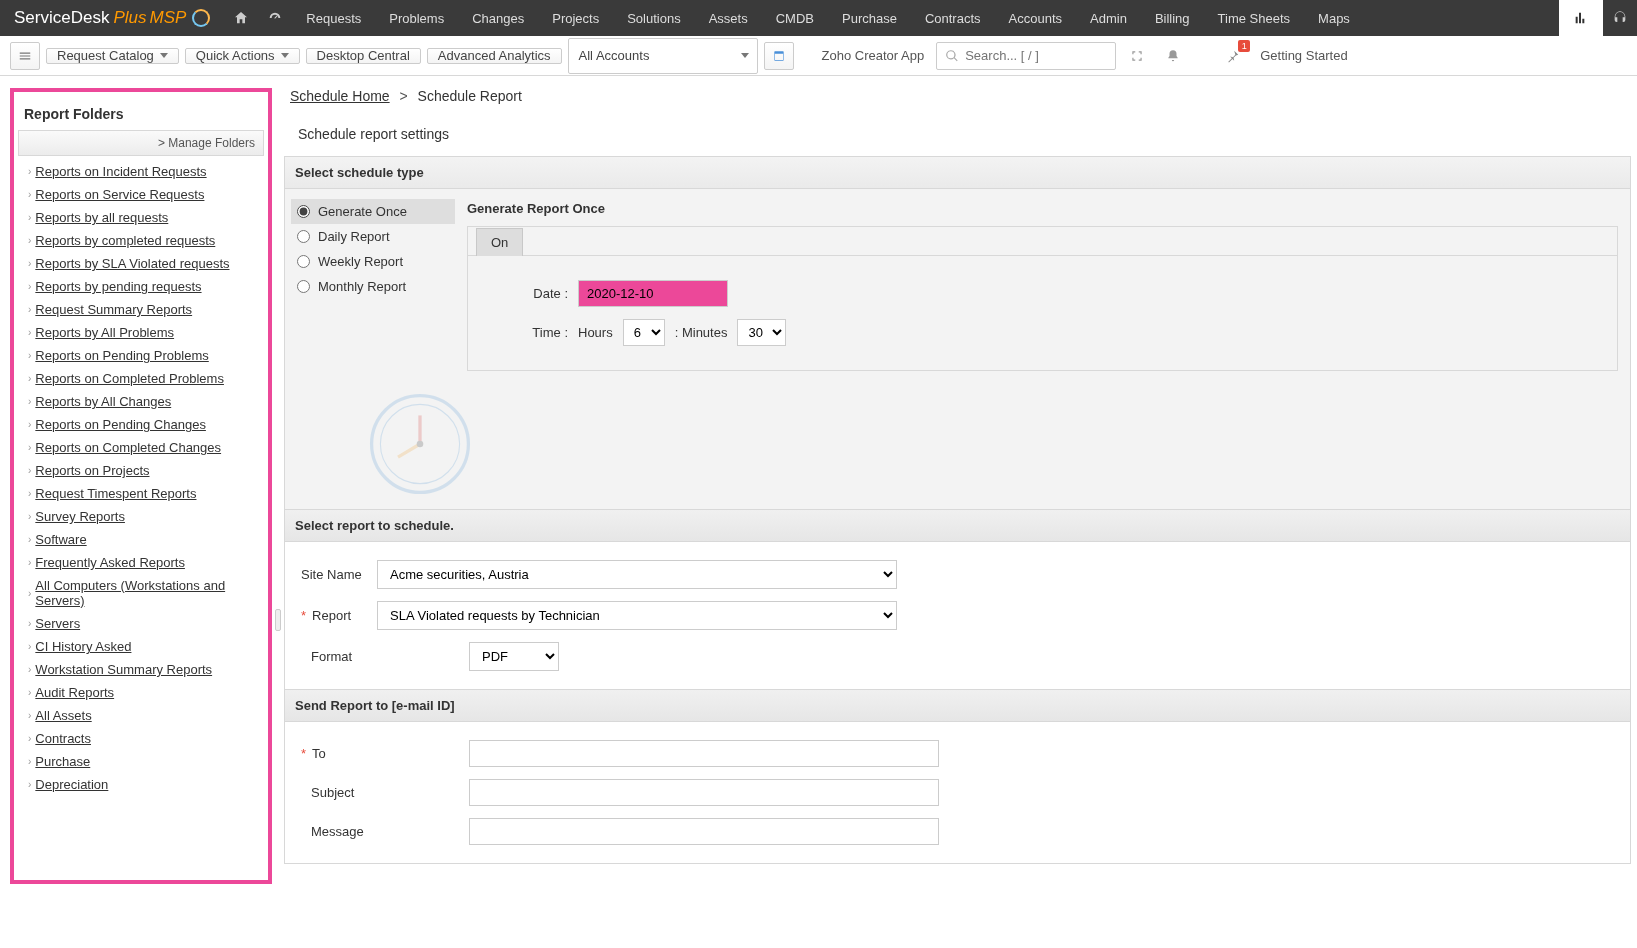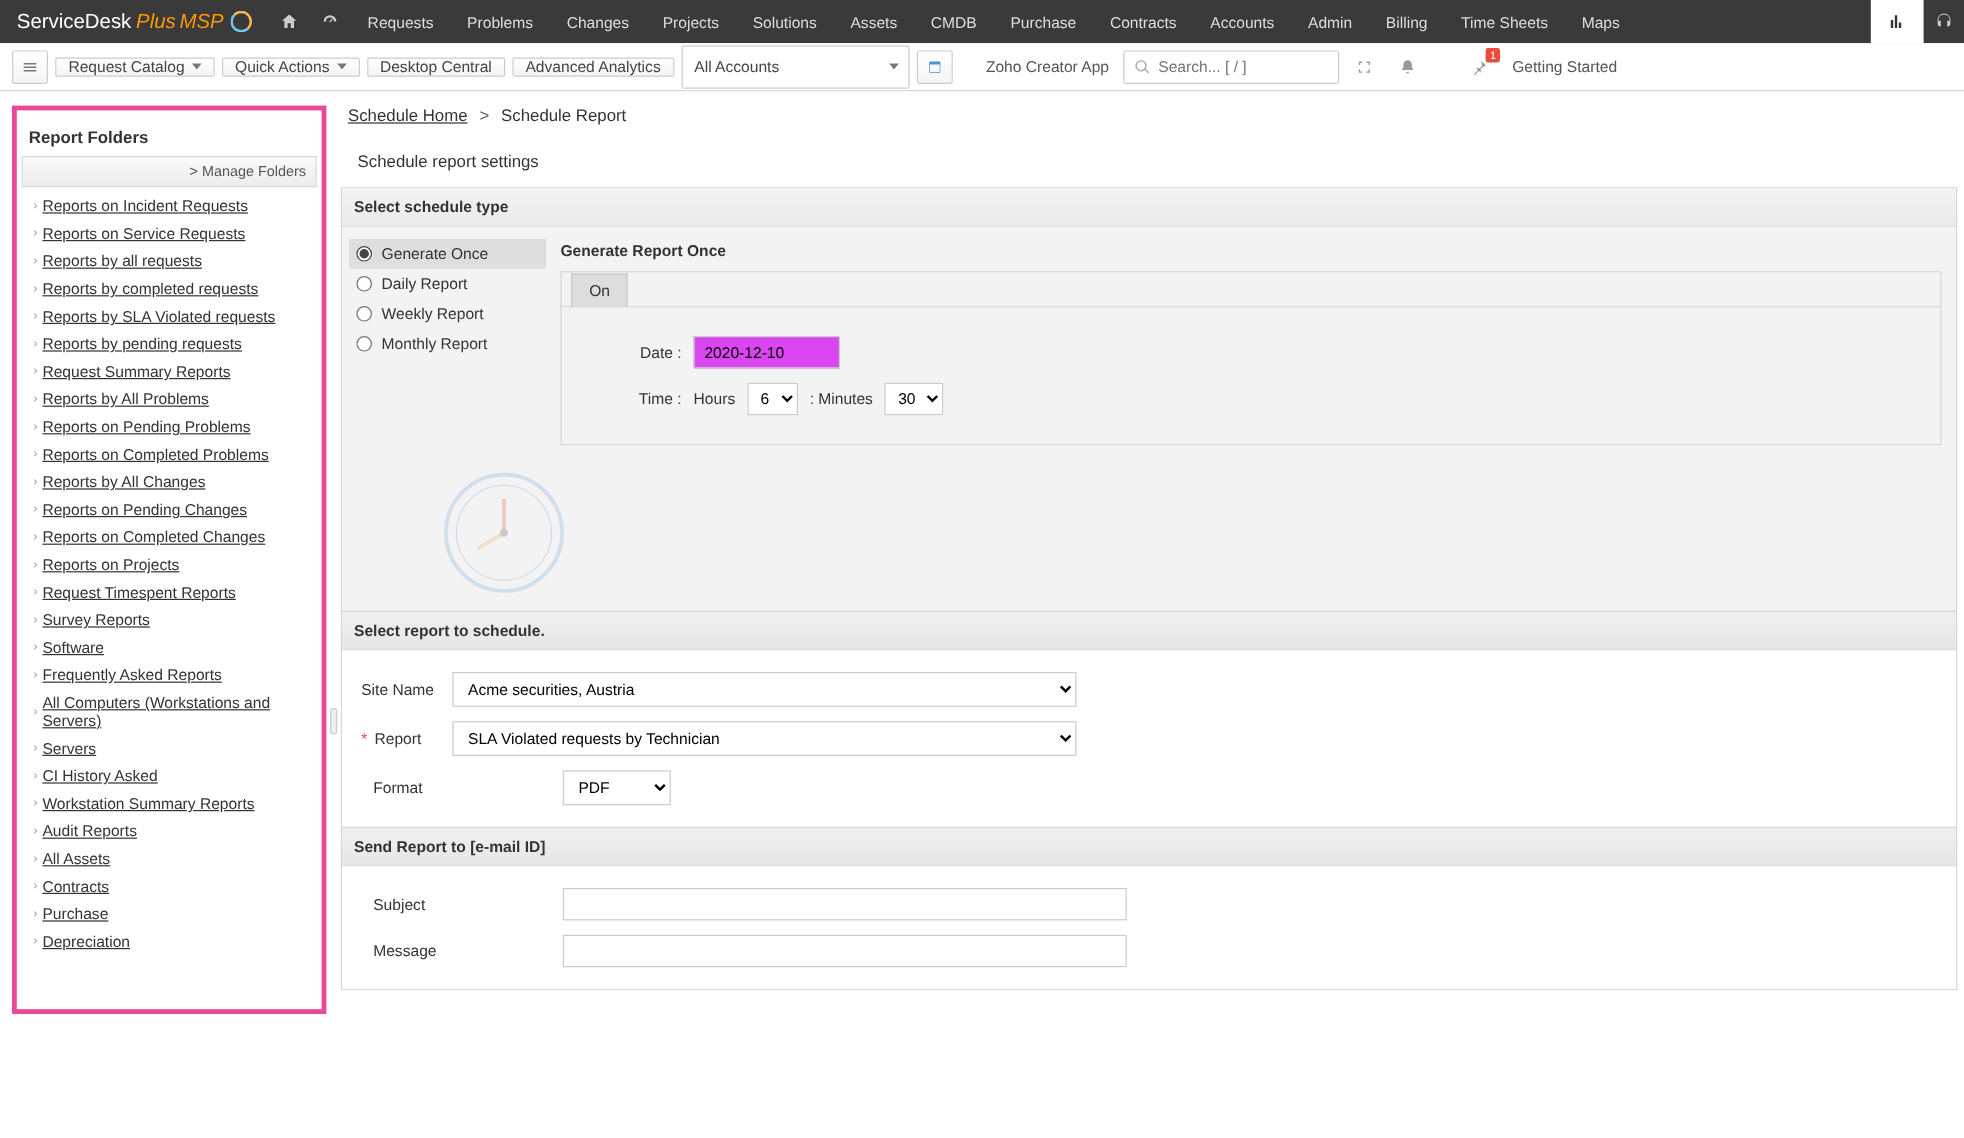--- a/index.html
+++ b/index.html
@@ -59,21 +59,21 @@
 .radio-row { display: flex; align-items: center; gap: 8px; padding: 5px 6px; cursor: pointer; }
 .radio-row.selected { background: #dedede; }
 .radio-row input { accent-color: #444; }
 .sched-right { flex: 1; padding: 12px; }
 .sched-right-title { font-weight: 600; padding-bottom: 10px; }
 .sched-box { background: #f3f3f3; border: 1px solid #d8d8d8; }
 .on-tab { background: #ddd; border: 1px solid #c8c8c8; border-bottom: none; display: inline-block; padding: 6px 14px; font-size: 13px; margin-left: 8px; position: relative; top: 1px; }
 .on-body { border-top: 1px solid #d8d8d8; padding: 18px 40px; }
 .field-row { display: flex; align-items: center; gap: 10px; padding: 6px 0; }
 .field-label { width: 60px; text-align: right; color: #333; }
-.text-input { border: 1px solid #ccc; padding: 5px 8px; font-size: 13px; width: 122px; background: #d946ef; }
+.text-input { border: 1px solid #ccc; padding: 5px 8px; font-size: 13px; width: 150px; background: #ec4899; }
 .select { border: 1px solid #ccc; padding: 4px 6px; font-size: 13px; background: #fff; }
 
 .clock-bg { position: relative; min-height: 320px; }
 .clock-svg { position: absolute; bottom: 10px; left: 80px; opacity: 0.25; }
 
 .form-sec-header { background: linear-gradient(#f0f0f0,#e6e6e6); border-top: 1px solid #d8d8d8; border-bottom: 1px solid #d8d8d8; padding: 8px 10px; font-weight: 600; font-size: 13px; }
 .form-body { background: #fff; padding: 12px 8px; }
 .form-row { display: flex; align-items: center; padding: 6px 0; gap: 12px; }
 .form-label { width: 72px; text-align: left; padding-left: 8px; color: #333; font-size: 13px; }
 .req-star { color: #e74c3c; padding-right: 6px; }
@@ -382,20 +382,25 @@
           <div class="form-row">
             <span class="form-label" style="padding-left:18px;">Format</span>
             <div style="width:80px;"></div>
             <select class="narrow-select"><option>PDF</option></select>
           </div>
         </div>
 
         <div class="form-sec-header">Send Report to [e-mail ID]</div>
         <div class="form-body">
           <div class="form-row">
+            <span class="form-label"><span class="req-star">*</span><span>To</span></span>
+            <div style="width:80px;"></div>
+            <input class="wide-text" value="" style="">
+          </div>
+          <div class="form-row">
             <span class="form-label" style="padding-left:18px;">Subject</span>
             <div style="width:80px;"></div>
             <input class="wide-text" value="" style="">
           </div>
           <div class="form-row">
             <span class="form-label" style="padding-left:18px;">Message</span>
             <div style="width:80px;"></div>
             <input class="wide-text" value="" style="">
           </div>
         </div>

